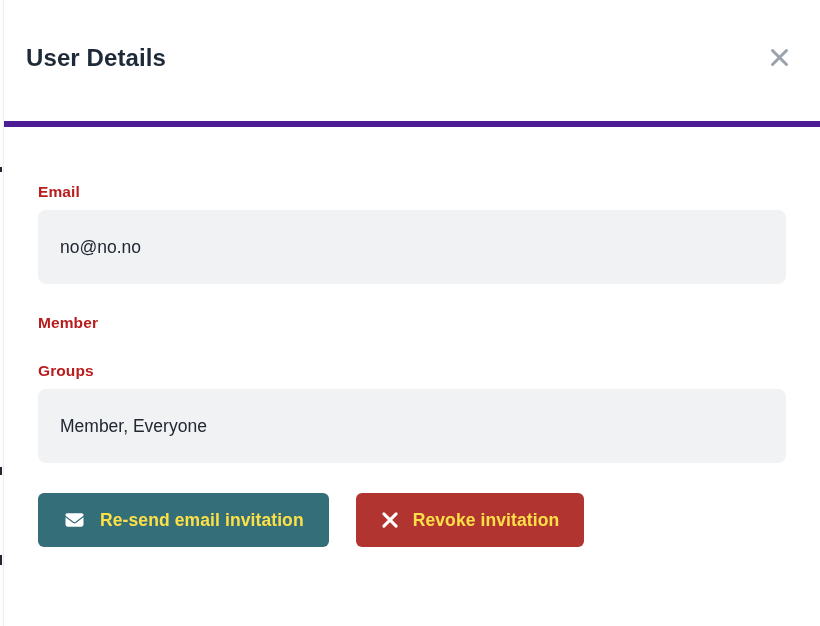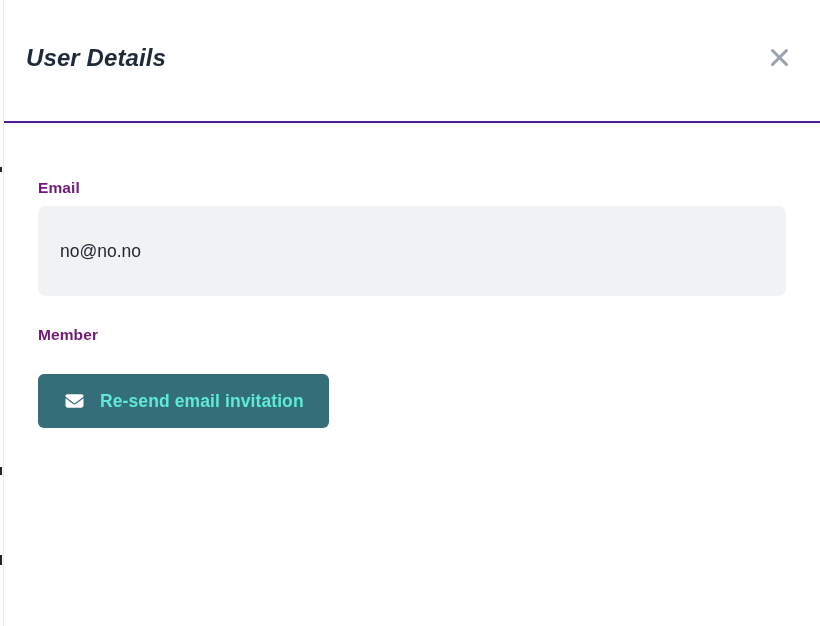--- a/index.html
+++ b/index.html
@@ -35,22 +35,21 @@
     position: absolute;
     left: 4px; top: 0;
     width: 816px; height: 626px;
     background: #ffffff;
     z-index: 1;
   }
 
   .modal-header {
     position: relative;
     height: 121px;
-    border-bottom: 2px solid #4c1d95;
-    font-style: italic;
+    border-bottom: 6px solid #4c1d95;
   }
   .modal-title {
     position: absolute;
     left: 22px;
     top: 44px;
     font-size: 24px;
     font-weight: 700;
     color: #1e2a38;
     letter-spacing: 0.1px;
   }
@@ -69,31 +68,31 @@
   }
 
   .modal-body {
     padding: 56px 34px 0 34px;
   }
 
   .field-group { margin-bottom: 30px; }
   .field-label {
     font-size: 15.5px;
     font-weight: 700;
-    color: #701a75;
+    color: #b91c1c;
     margin-bottom: 9px;
     letter-spacing: 0.1px;
   }
   .field-box {
     height: 58px;
     background: #f1f2f4;
     border-radius: 8px;
     display: flex;
     align-items: center;
-    padding: 16px 22px;
+    padding: 8px 22px;
     font-size: 17.5px;
     color: #212832;
   }
 
   .button-row {
     display: flex;
     gap: 27px;
     margin-top: 29px;
   }
   .action-btn {
@@ -101,21 +100,21 @@
     border: none;
     border-radius: 6px;
     display: inline-flex;
     align-items: center;
     justify-content: center;
     gap: 14px;
     padding: 0 25px;
     font-family: "Liberation Sans", sans-serif;
     font-size: 17.5px;
     font-weight: 600;
-    color: #5eead4;
+    color: #fde047;
     cursor: pointer;
     letter-spacing: 0.1px;
   }
   .btn-resend { background: #346e78; }
   .btn-revoke { background: #b23430; }
 
   .icon-wrap {
     display: inline-flex;
     align-items: center;
     justify-content: center;
@@ -147,29 +146,41 @@
 
     <div class="field-group">
       <div class="field-label">Email</div>
       <div class="field-box" role="textbox">no@no.no</div>
     </div>
 
     <div class="field-group">
       <div class="field-label">Member</div>
     </div>
 
+    <div class="field-group">
+      <div class="field-label">Groups</div>
+      <div class="field-box" role="textbox">Member, Everyone</div>
+    </div>
 
     <div class="button-row">
 
       <button class="action-btn btn-resend">
         <span class="icon-wrap">
           <svg width="23" height="18" viewBox="0 0 512 512">
             <path fill="#ffffff" d="M48 64C21.5 64 0 85.5 0 112c0 15.1 7.1 29.3 19.2 38.4L236.8 313.6c11.4 8.5 27 8.5 38.4 0L492.8 150.4c12.1-9.1 19.2-23.3 19.2-38.4c0-26.5-21.5-48-48-48H48zM0 176V384c0 35.3 28.7 64 64 64H448c35.3 0 64-28.7 64-64V176L294.4 339.2c-22.8 17.1-54 17.1-76.8 0L0 176z"></path>
           </svg>
         </span>
         <span>Re-send email invitation</span>
       </button>
 
+      <button class="action-btn btn-revoke">
+        <span class="icon-wrap">
+          <svg width="18" height="18" viewBox="0 0 20 20">
+            <path d="M3.2 3.2 L16.8 16.8 M16.8 3.2 L3.2 16.8" stroke="#ffffff" stroke-width="3.4" stroke-linecap="round" fill="none"></path>
+          </svg>
+        </span>
+        <span>Revoke invitation</span>
+      </button>
 
     </div>
 
   </div>
 </div>
 
 </body></html>

